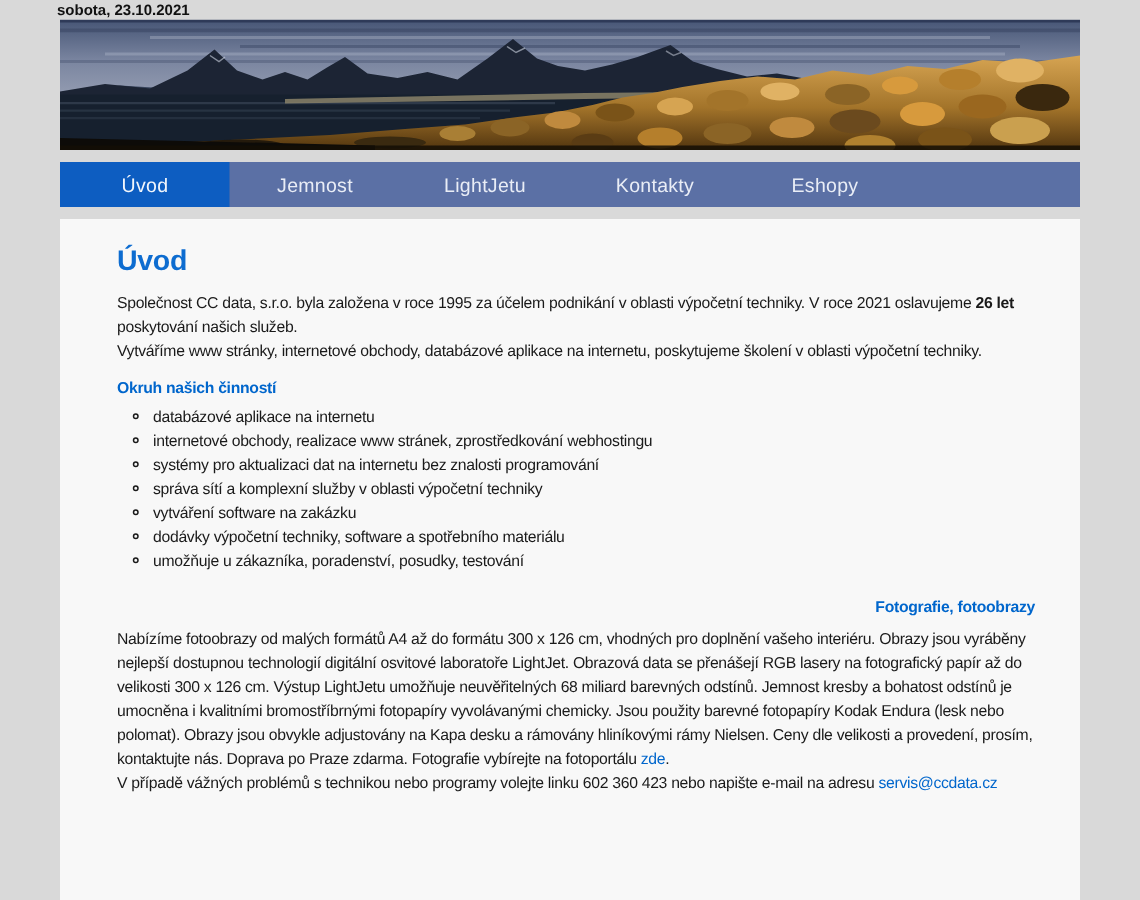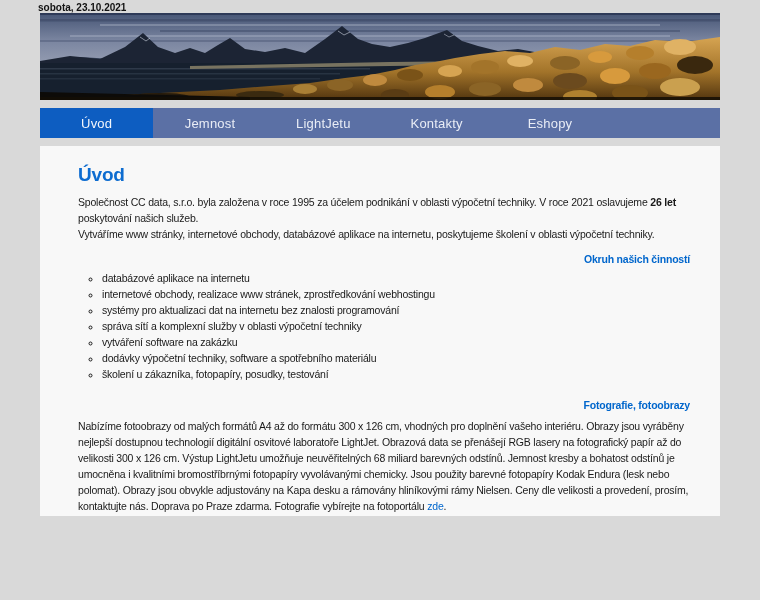--- a/index.html
+++ b/index.html
@@ -2,21 +2,21 @@
 <html lang="cs"><head>
 <meta charset="utf-8">
 <style>
   * { box-sizing: border-box; }
   html,body { margin:0; padding:0; }
   body {
     font-family: "Liberation Sans", sans-serif;
     background:#d9d9d9;
   }
   .viewport {
-    width:760px; height:516px; overflow:hidden; background:#d9d9d9; position:relative;
+    width:760px; height:600px; overflow:hidden; background:#d9d9d9; position:relative;
   }
   .frame { width:680px; margin-left:40px; }
   .date {
     position:absolute; top:2px; left:38px;
     font-size:10px; font-weight:bold; color:#111; line-height:11px;
   }
   .banner { margin-top:13px; width:680px; height:87px; overflow:hidden; }
   .banner svg { display:block; }
   .nav {
     margin-top:8px; height:30px; background:#5b70a5;
@@ -33,21 +33,21 @@
     padding:18px 30px 0 38px;
     font-size:10.5px; letter-spacing:-0.2px; color:#1a1a1a;
   }
   .content h1 {
     margin:0 0 8px 0; font-size:19px; line-height:22px;
     font-weight:bold; color:#0d6cd0;
   }
   .content h2 {
     font-size:10.5px; line-height:14px; font-weight:bold; color:#0066cc;
   }
-  .activities-h { margin:10px 0 4px 0;text-align:right; }
+  .activities-h { margin:10px 0 4px 0; }
   .photo-h     { margin:16px 0 6px 0;text-align:right; }
   .hotline-h   { margin:28px 0 4px 0; }
   .content p { margin:0; line-height:16px; }
   .content ul {
     margin:0; padding-left:24px; list-style-type:circle;
   }
   .content li { line-height:16px; }
   .link { color:#0066cc; text-decoration:none; cursor:pointer; }
 </style>
 </head>
@@ -143,21 +143,21 @@
       </p>
 
       <h2 class="activities-h">Okruh našich činností</h2>
       <ul class="activities">
         <li>databázové aplikace na internetu</li>
         <li>internetové obchody, realizace www stránek, zprostředkování webhostingu</li>
         <li>systémy pro aktualizaci dat na internetu bez znalosti programování</li>
         <li>správa sítí a komplexní služby v oblasti výpočetní techniky</li>
         <li>vytváření software na zakázku</li>
         <li>dodávky výpočetní techniky, software a spotřebního materiálu</li>
-        <li>školení u zákazníka, fotopapíry, posudky, testování</li>
+        <li>umožňuje u zákazníka, poradenství, posudky, testování</li>
       </ul>
 
       <h2 class="photo-h">Fotografie, fotoobrazy</h2>
       <p class="photo-p"><span>Nabízíme fotoobrazy od malých formátů A4 až do formátu 300 x 126 cm, vhodných pro doplnění vašeho interiéru. Obrazy jsou vyráběny nejlepší dostupnou technologií digitální osvitové laboratoře LightJet. Obrazová data se přenášejí RGB lasery na fotografický papír až do velikosti 300 x 126 cm. Výstup LightJetu umožňuje neuvěřitelných 68 miliard barevných odstínů. Jemnost kresby a bohatost odstínů je umocněna i kvalitními bromostříbrnými fotopapíry vyvolávanými chemicky. Jsou použity barevné fotopapíry Kodak Endura (lesk nebo polomat). Obrazy jsou obvykle adjustovány na Kapa desku a rámovány hliníkovými rámy Nielsen. Ceny dle velikosti a provedení, prosím, kontaktujte nás. Doprava po Praze zdarma. Fotografie vybírejte na fotoportálu </span><a class="link">zde</a><span>.</span></p>
 
       <p class="hotline-p"><span>V případě vážných problémů s technikou nebo programy volejte linku 602 360 423 nebo napište e-mail na adresu </span><a class="link">servis@ccdata.cz</a></p>
 
     </main>
   </div>
 </div>

